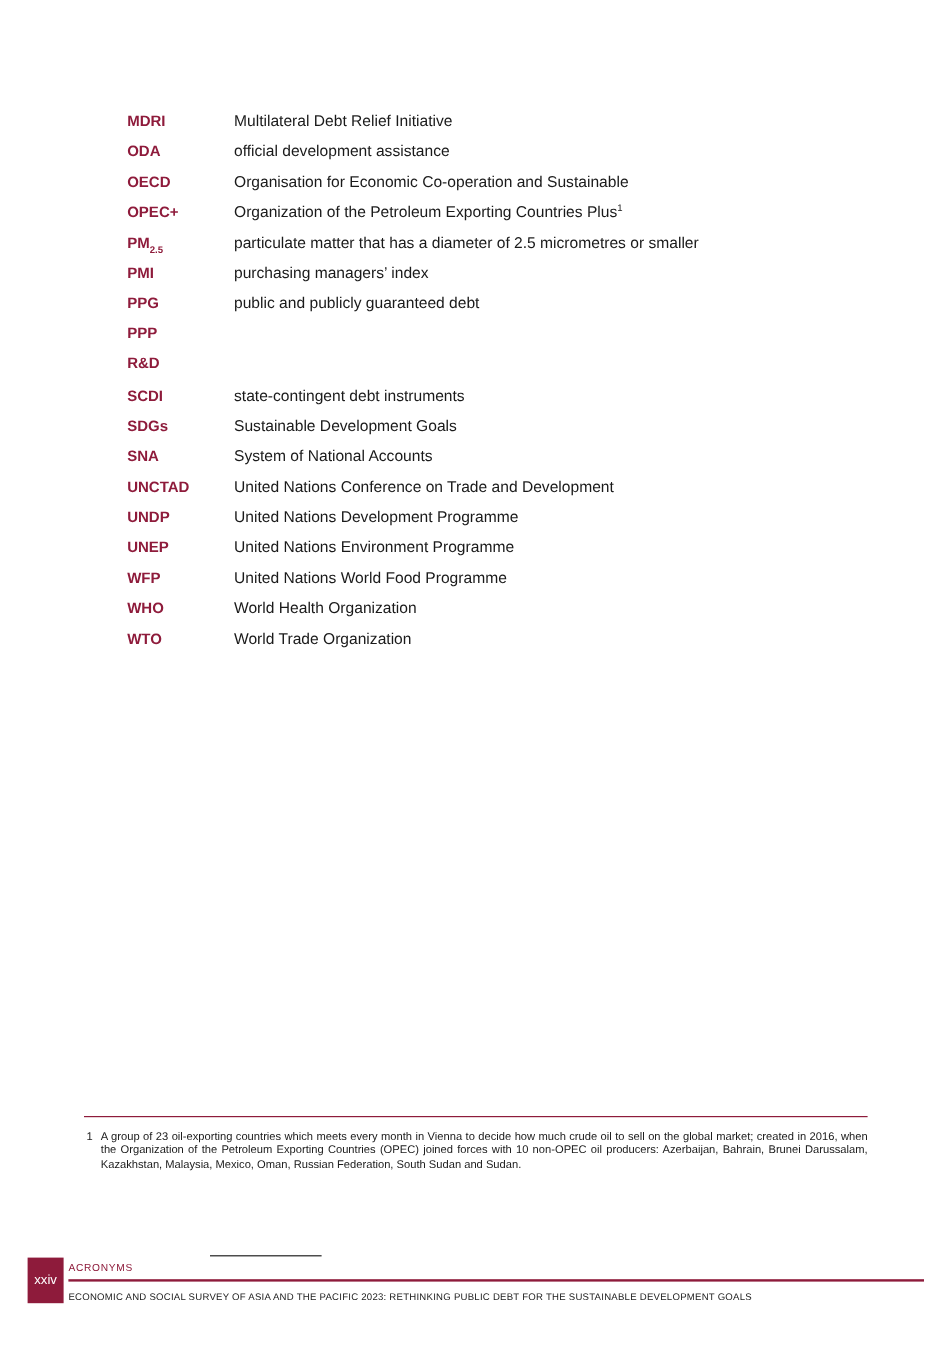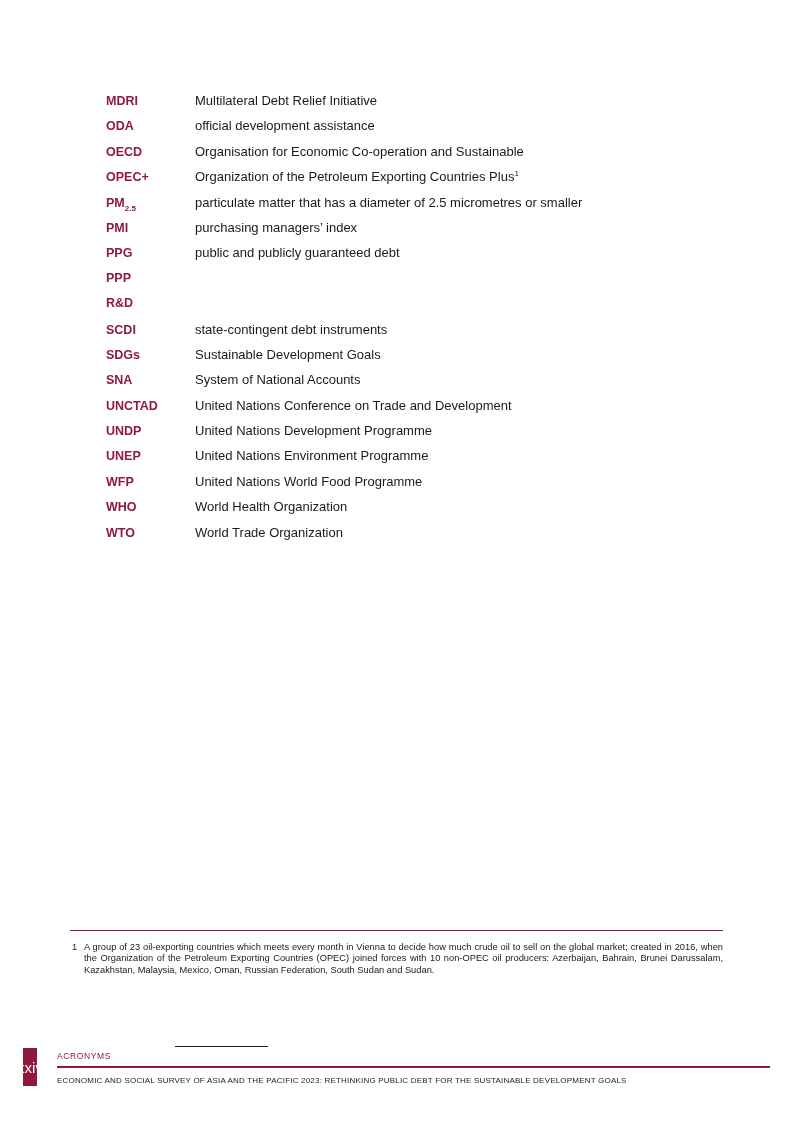--- a/index.html
+++ b/index.html
@@ -78,28 +78,28 @@
     left: 175px;
     top: 1046px;
     width: 93px;
     height: 1px;
     background: #222222;
   }
   .page-num-box {
     position: absolute;
     left: 23px;
     top: 1048px;
-    width: 14px;
+    width: 30px;
     height: 38px;
     background: var(--accent);
     color: #ffffff;
     display: flex;
     align-items: center;
     justify-content: center;
-    font-size: 15px;
+    font-size: 11px;
   }
   .section-label {
     position: absolute;
     left: 57px;
     top: 1051px;
     color: var(--accent);
     font-size: 8.5px;
     letter-spacing: 0.6px;
   }
   .footer-rule {

